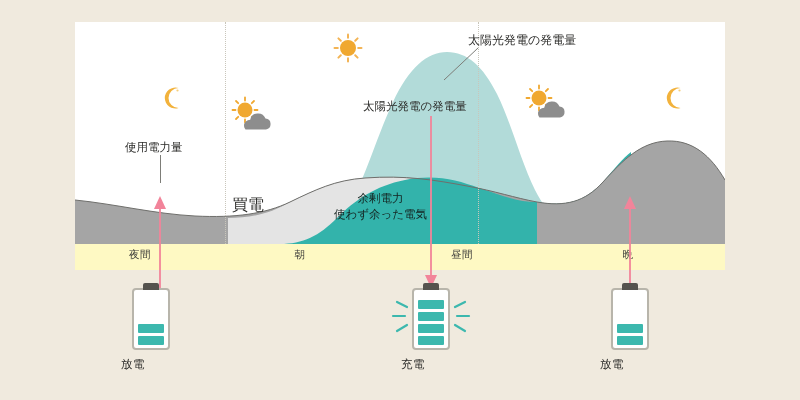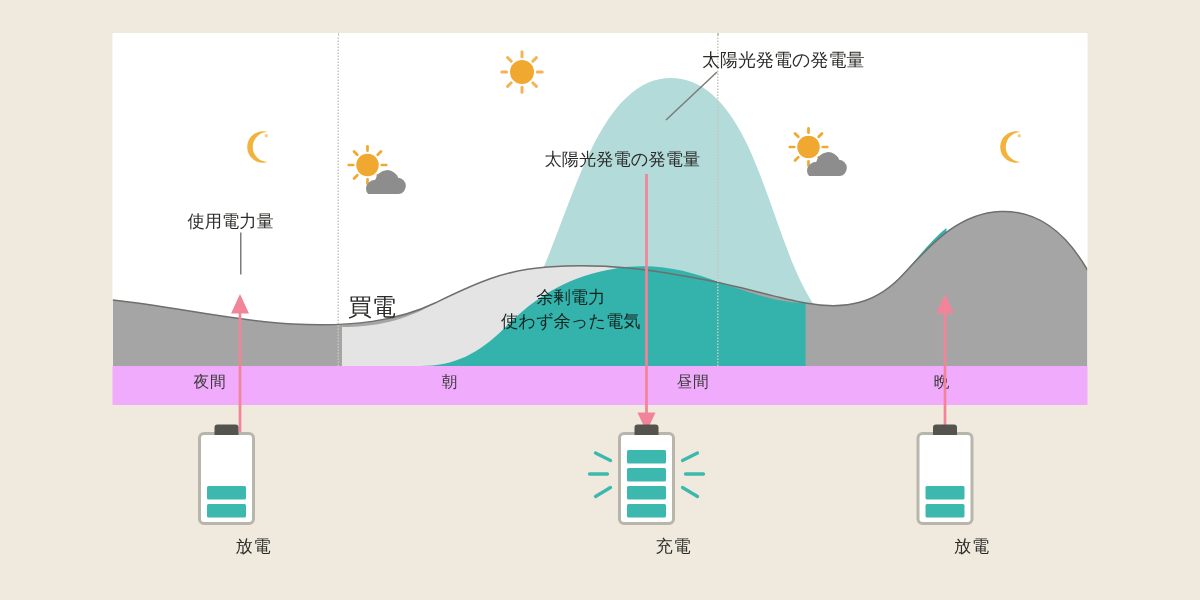--- a/index.html
+++ b/index.html
@@ -13,21 +13,21 @@
   
   .plot-panel{
     position:absolute;left:75px;top:22px;width:650px;height:222px;
     background:#ffffff;overflow:hidden;
   }
   .plot-svg{position:absolute;left:0;top:0;width:650px;height:222px;}
 
   
   .axis-strip{
     position:absolute;left:75px;top:244px;width:650px;height:26px;
-    background:#f0abfc;
+    background:#fef9c3;
   }
   .axis-tick-label{
     position:absolute;top:4px;
     font-size:10.5px;color:#3a3a38;letter-spacing:.5px;
     transform:translateX(-50%);white-space:nowrap;
   }
 
   
   .guide{
     position:absolute;top:22px;width:0;height:222px;
@@ -42,21 +42,21 @@
   .lbl-covered{left:334px;top:191px;font-size:11.5px;text-align:center;color:#14221f;}
   .lbl-buy{left:232px;top:194px;font-size:16px;}
 
   
   .leader{position:absolute;background:#7d7d78;}
 
   
   .arrow-svg{position:absolute;overflow:visible;}
 
   
-  .battery-group{position:absolute;text-align:right;}
+  .battery-group{position:absolute;text-align:left;}
   .battery{
     position:relative;width:38px;height:62px;margin:0 auto;
     background:#ffffff;border:2px solid #b8b5ab;border-radius:4px;
     box-sizing:border-box;
     display:flex;flex-direction:column;justify-content:flex-end;
     align-items:center;padding:3px;gap:3px;
   }
   .battery-cap{
     position:absolute;left:50%;top:-7px;transform:translateX(-50%);
     width:16px;height:7px;background:#55534e;border-radius:2px 2px 0 0;

